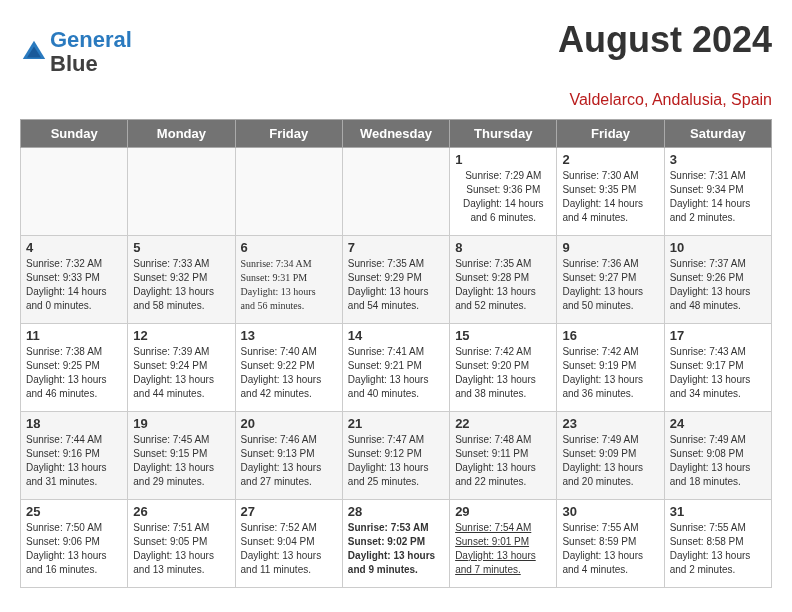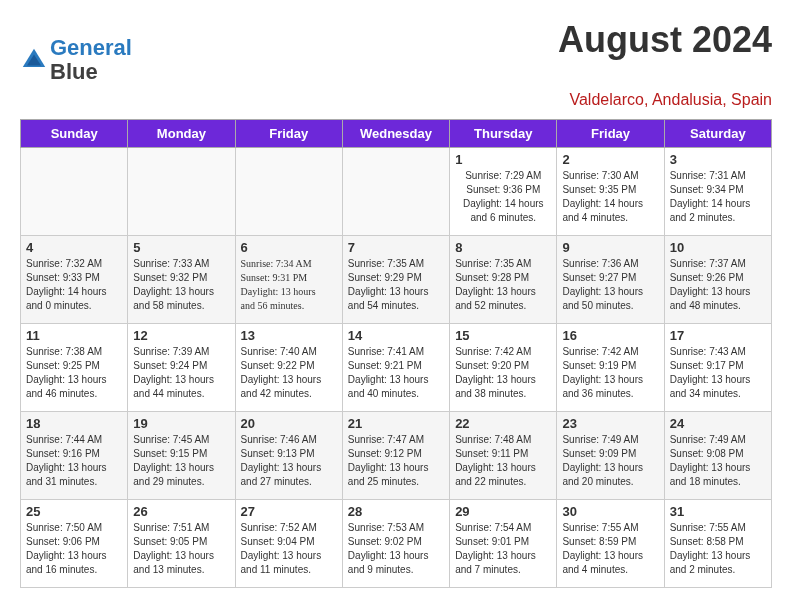--- a/index.html
+++ b/index.html
@@ -15,21 +15,21 @@
     }
     .header {
       display: flex;
       justify-content: space-between;
       align-items: flex-start;
       margin-bottom: 10px;
     }
     .logo {
       display: flex;
       align-items: center;
-      margin-top: 16px;
+      margin-top: 8px;
     }
     .logo-text {
       font-size: 22px;
       font-weight: bold;
       color: #333;
       line-height: 1.1;
     }
     .logo-text span {
       color: #404040;
     }
@@ -51,21 +51,21 @@
       font-size: 16px;
       color: #b91c1c;
       margin-top: 31px;
     }
     table {
       width: 100%;
       border-collapse: collapse;
       table-layout: fixed;
     }
     thead tr th {
-      background-color: #6d28d9;
+      background-color: #737373;
       color: #fff;
       padding: 6px 4px;
       font-size: 13px;
       font-weight: bold;
       border: 1px solid #aaa;
       text-align: center;
     }
     tbody tr td {
       border: 1px solid #ccc;
       vertical-align: top;
@@ -325,28 +325,28 @@
           </td>
           <td>
             <span class="day-num">27</span>
             <div class="day-info" style="white-space: pre-line;">Sunrise: 7:52 AM
 Sunset: 9:04 PM
 Daylight: 13 hours
 and 11 minutes.</div>
           </td>
           <td>
             <span class="day-num">28</span>
-            <div class="day-info" style="white-space: pre-line;">Sunrise: 7:53 AM
+            <div class="day-info" style="white-space: pre-line; font-weight: bold;">Sunrise: 7:53 AM
 Sunset: 9:02 PM
 Daylight: 13 hours
 and 9 minutes.</div>
           </td>
           <td>
             <span class="day-num">29</span>
-            <div class="day-info" style="white-space: pre-line;">Sunrise: 7:54 AM
+            <div class="day-info" style="white-space: pre-line; text-decoration: underline;">Sunrise: 7:54 AM
 Sunset: 9:01 PM
 Daylight: 13 hours
 and 7 minutes.</div>
           </td>
           <td>
             <span class="day-num">30</span>
             <div class="day-info" style="white-space: pre-line;">Sunrise: 7:55 AM
 Sunset: 8:59 PM
 Daylight: 13 hours
 and 4 minutes.</div>

